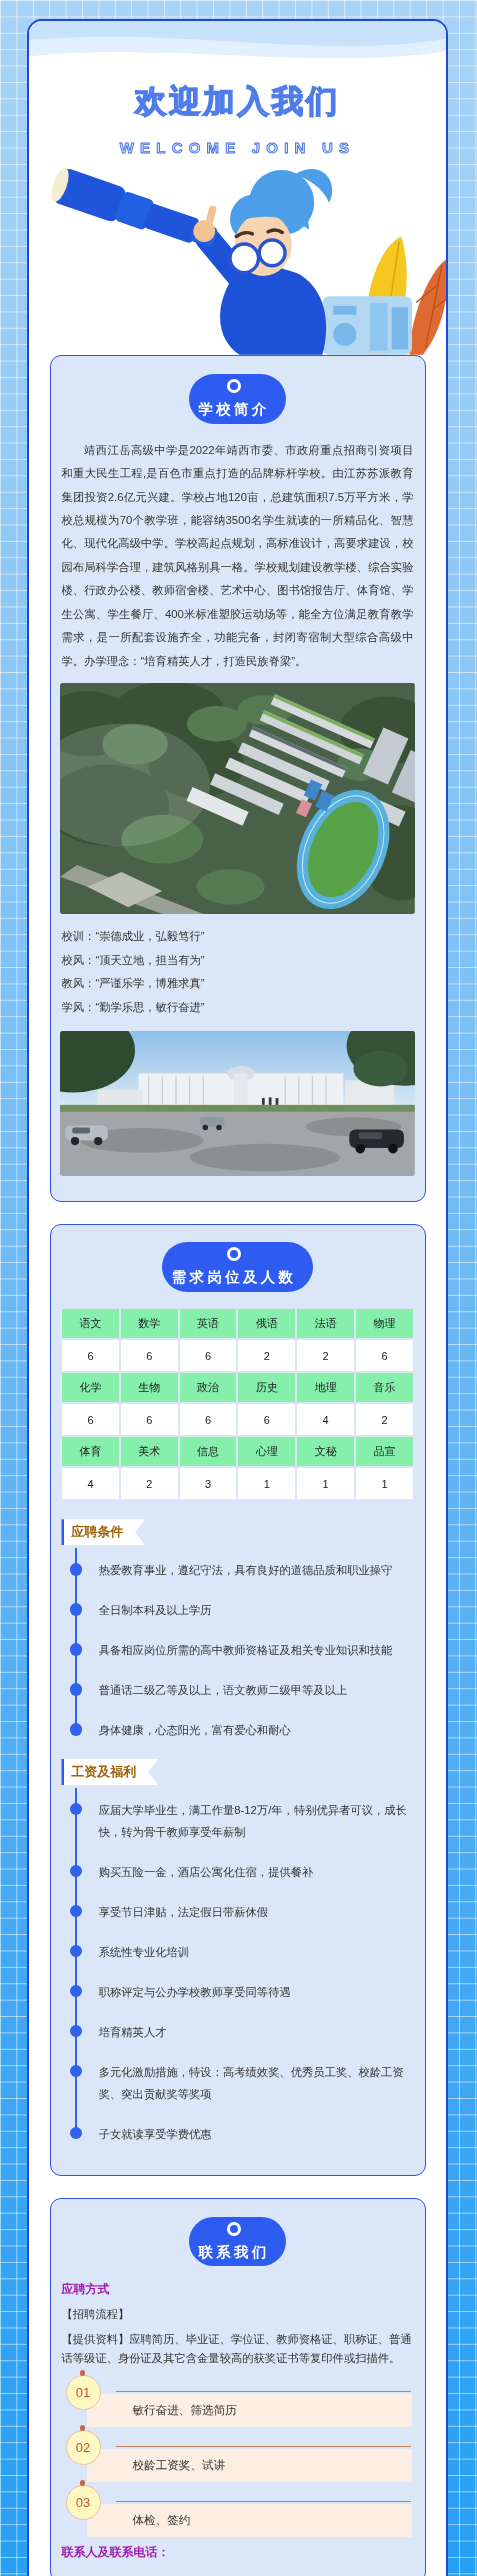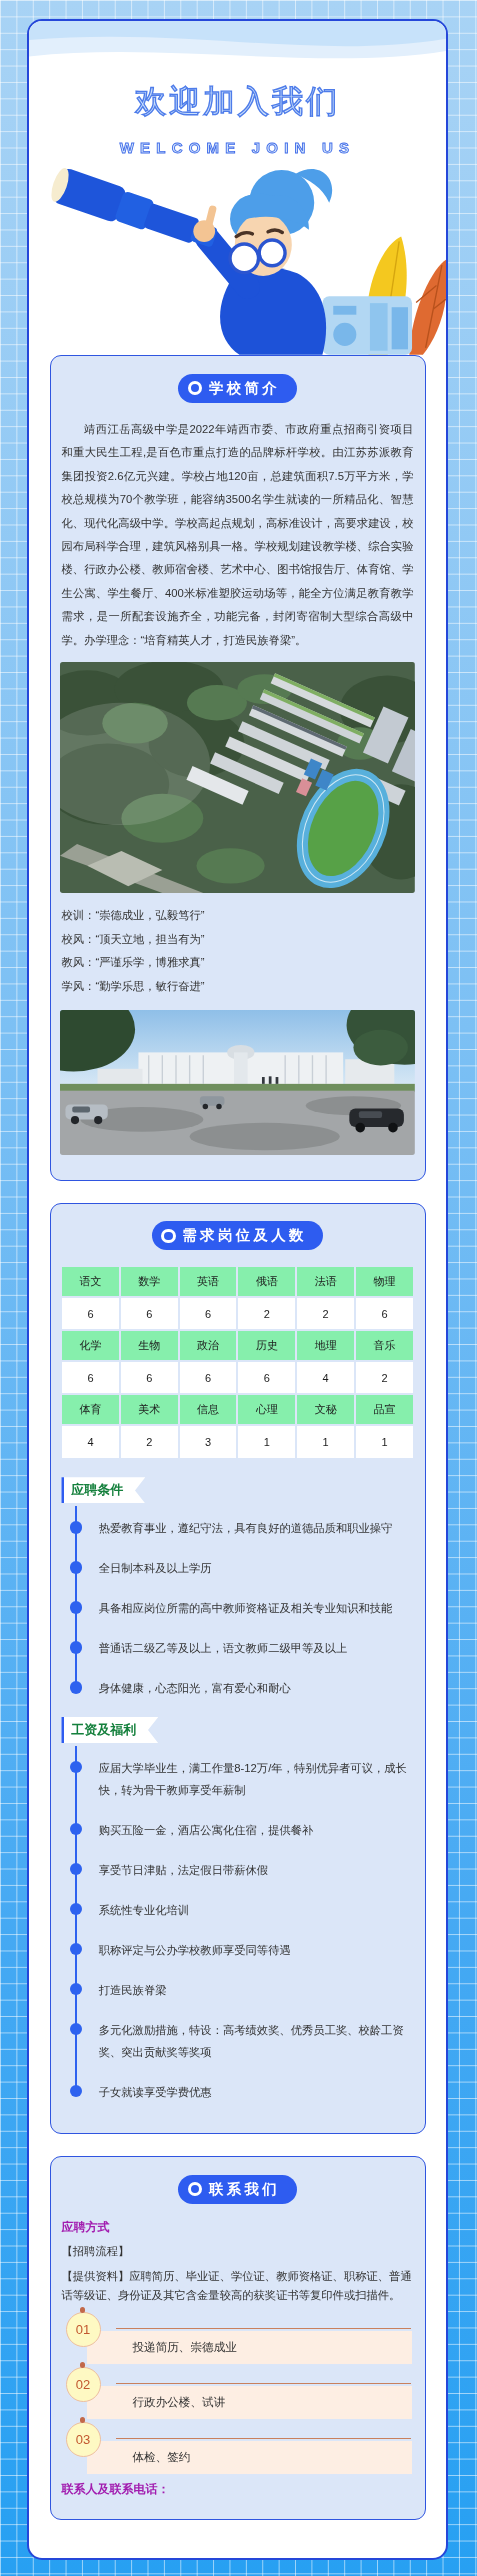--- a/index.html
+++ b/index.html
@@ -12,50 +12,50 @@
       linear-gradient(to bottom, #a8d3f5 0%, #7cc0f4 40%, #45a9f3 75%, #27a0f2 100%);
     background-size:16.4px 16.4px,16.4px 16.4px,100% 100%;
   }
   .main-card{
     position:absolute;left:27px;right:29px;top:19px;min-height:2520px;
     background:#ffffff;border:2.1px solid #2547d9;border-radius:15px;
     box-sizing:border-box;overflow:hidden;padding-bottom:16.4px;
   }
   .wave-svg{display:block;width:100%;height:49px}
   .page-title{
-    margin:11px 0 0;text-align:center;font-size:31.5px;font-weight:normal;letter-spacing:2.7px;
+    margin:11px 0 0;text-align:center;font-size:31.5px;font-weight:bold;letter-spacing:2.7px;
     color:#cbe0fb;-webkit-text-stroke:1.4px #4e7cea;
   }
   .page-subtitle{
     margin:16.4px 0 0;text-align:center;font-size:15px;font-weight:800;letter-spacing:6.2px;
     color:#d3e5fc;-webkit-text-stroke:0.9px #3f6ae8;
   }
   .hero{display:block;width:100%;height:192px;margin-top:6.8px}
   .section{
     margin:0 20.5px 22px;background:#dbe6f8;border:1.4px solid #2f55e0;border-radius:11px;
     padding:9.6px 9.6px 13.7px;box-sizing:border-box;
   }
   .pill{
     display:flex;align-items:center;gap:6.8px;width:max-content;margin:8.2px auto 15px;
     background:#2e5cf0;color:#fff;border-radius:684px;padding:4.8px 16.4px 4.8px 9.6px;
-    font-size:14.4px;font-weight:bold;letter-spacing:3.4px;
+    font-size:14.4px;font-weight:bold;letter-spacing:3.4px;flex-direction:column;
   }
   .ring{width:8.2px;height:8.2px;border:3.4px solid #fff;border-radius:50%;flex:none}
   .para{margin:0 1.4px 9.6px;font-size:11.3px;line-height:2.08;color:#333;text-align:justify;text-indent:2em}
   .photo{display:block;width:100%;height:231px;border-radius:2.7px;margin:4.1px 0 11px}
   .photo.short{height:145px}
   .motto{margin:0 1.4px 11px}
   .motto p{margin:0;font-size:11.3px;line-height:2.1;color:#333}
   .postable{width:100%;border-collapse:separate;border-spacing:2.1px;margin:0 0 16.4px}
   .postable td{text-align:center;font-size:11px;color:#1c1c1c}
   .postable tr.head td{background:#86efac;padding:7px 0;font-weight:400}
   .postable tr.body td{background:#ffffff;padding:9.6px 0}
   .tag{
     display:inline-flex;margin:1.4px 0 8.2px 1.4px;border-left:3.4px solid #2e5cf0;background:#fff;
-    padding:4.1px 22px 4.1px 6.8px;font-size:13px;font-weight:bold;color:#15803d;
+    padding:4.1px 22px 4.1px 6.8px;font-size:13px;font-weight:bold;color:#a16207;
     clip-path:polygon(0 0,100% 0,calc(100% - 10.3px) 50%,100% 100%,0 100%);
   }
   .blist{position:relative;margin:5.5px 2.7px 16.4px 9.6px}
   .blist::before{content:"";position:absolute;left:5.5px;top:-11px;bottom:9.6px;width:1.4px;background:#2e62ef}
   .bitem{position:relative;padding-left:29px;margin-bottom:18px;font-size:11.3px;line-height:1.95;color:#333}
   .bitem:last-child{margin-bottom:4.1px}
   .bitem::before{content:"";position:absolute;left:0;top:4.1px;width:12.3px;height:12.3px;border-radius:50%;background:#2e62ef}
   .bold-line{font-size:12px;font-weight:bold;color:#a21caf;margin:1.4px 1.4px 6.8px}
   .mat{font-size:11.3px;line-height:1.62;color:#333;margin:0 1.4px 6.8px}
   .steps{margin:8.2px 1.4px 4.1px}
@@ -313,21 +313,21 @@
   <div class="bitem">应届大学毕业生，满工作量8-12万/年，特别优异者可议，成长快，转为骨干教师享受年薪制</div>
 
   <div class="bitem">购买五险一金，酒店公寓化住宿，提供餐补</div>
 
   <div class="bitem">享受节日津贴，法定假日带薪休假</div>
 
   <div class="bitem">系统性专业化培训</div>
 
   <div class="bitem">职称评定与公办学校教师享受同等待遇</div>
 
-  <div class="bitem">打造民族脊梁</div>
+  <div class="bitem">培育精英人才</div>
 
   <div class="bitem">多元化激励措施，特设：高考绩效奖、优秀员工奖、校龄工资奖、突出贡献奖等奖项</div>
 
   <div class="bitem">子女就读享受学费优惠</div>
 </div>
   </div>
 
   <div class="section">
     <div class="pill">
       <span class="ring"></span>
@@ -336,28 +336,28 @@
 
     <div class="bold-line">应聘方式</div>
     <p class="mat">【招聘流程】</p>
     <p class="mat">【提供资料】应聘简历、毕业证、学位证、教师资格证、职称证、普通话等级证、身份证及其它含金量较高的获奖证书等复印件或扫描件。</p>
 
     <div class="steps">
   <div class="step">
     <span class="step-dot"></span>
     <span class="step-circle">01</span>
     <span class="step-line"></span>
-    <div class="step-box">投递简历、崇德成业</div>
+    <div class="step-box">敏行奋进、筛选简历</div>
   </div>
 
   <div class="step">
     <span class="step-dot"></span>
     <span class="step-circle">02</span>
     <span class="step-line"></span>
-    <div class="step-box">行政办公楼、试讲</div>
+    <div class="step-box">校龄工资奖、试讲</div>
   </div>
 
   <div class="step">
     <span class="step-dot"></span>
     <span class="step-circle">03</span>
     <span class="step-line"></span>
     <div class="step-box">体检、签约</div>
   </div>
 </div>
 

